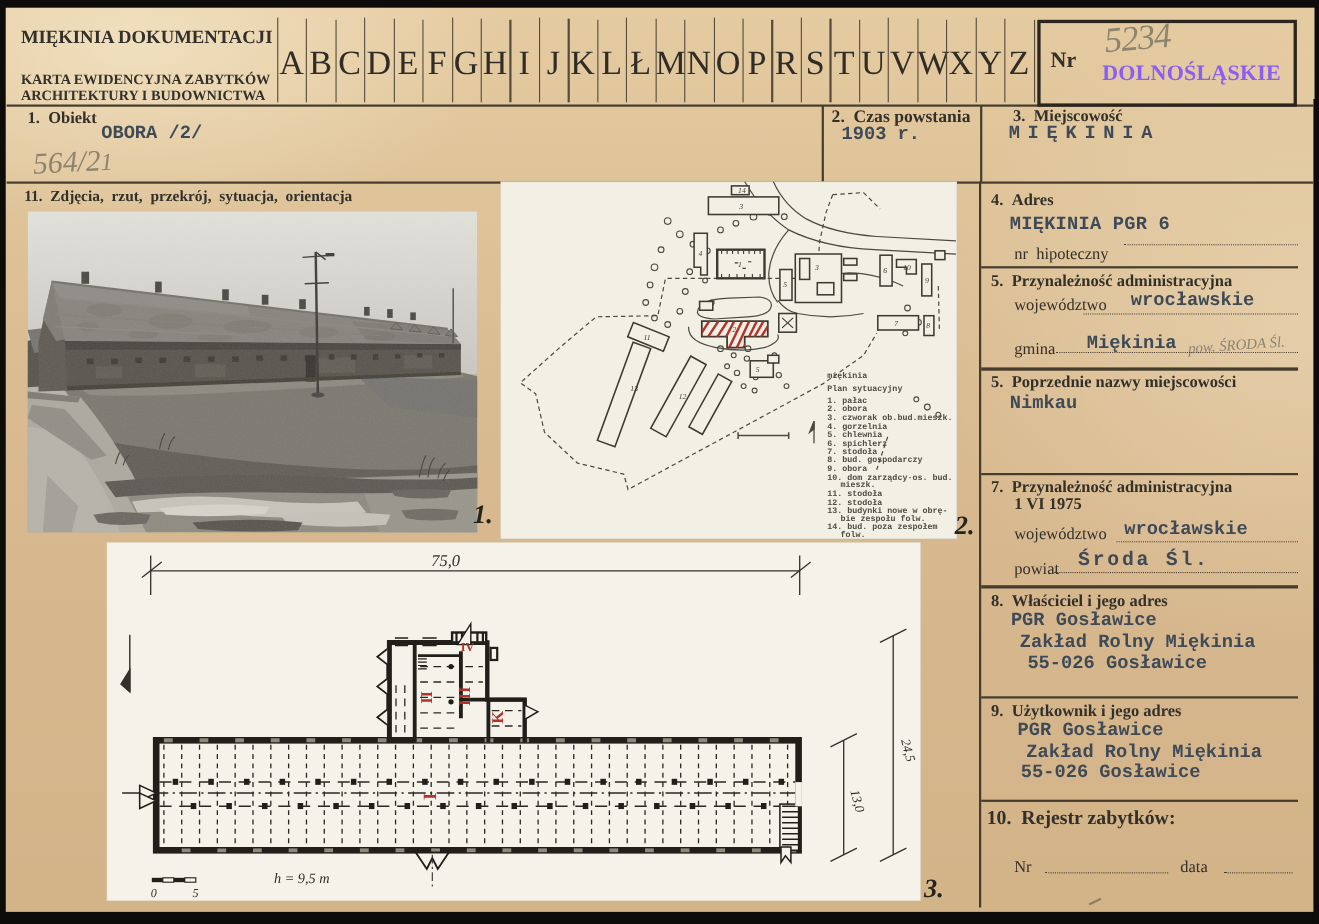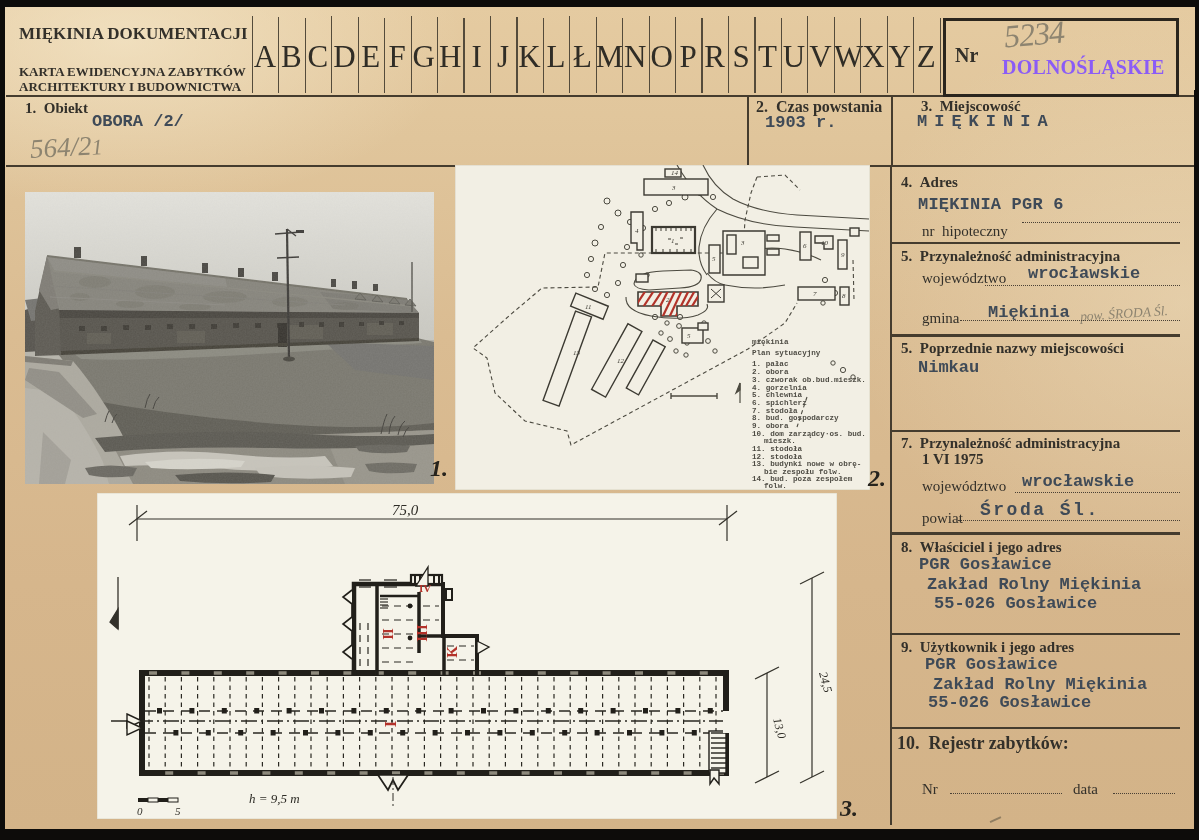--- a/index.html
+++ b/index.html
@@ -108,20 +108,21 @@
 <div class="rule" style="left:747px;top:96px;width:2px;height:70px;"></div>
 <div class="lbl" style="left:756px;top:98px;font-size:16px;">2.&nbsp;&nbsp;Czas powstania</div>
 <div class="typed" style="left:765px;top:113px;font-size:17px;">1903 r.</div>
 
 <div class="rule" style="left:891px;top:96px;width:2px;height:70px;"></div>
 <div class="lbl" style="left:905px;top:98px;font-size:15px;margin-left:16px;">3.&nbsp;&nbsp;Miejscowość</div>
 <div class="typed" style="left:917px;top:112px;font-size:17px;letter-spacing:7px;">MIĘKINIA</div>
 
 <div class="rule" style="left:6px;top:165px;width:1188px;height:2px;"></div>
 
+<div class="lbl" style="left:22px;top:172px;font-size:14px;">11.&nbsp;&nbsp;Zdjęcia,&nbsp; rzut,&nbsp; przekrój,&nbsp; sytuacja,&nbsp; orientacja</div>
 
 <svg id="photo" style="position:absolute;left:25px;top:192px;" width="409" height="292" viewBox="0 0 409 292">
   <defs>
     <filter id="grain" x="0" y="0" width="100%" height="100%">
       <feTurbulence type="fractalNoise" baseFrequency="0.7" numOctaves="2"></feTurbulence>
       <feColorMatrix type="matrix" values="0 0 0 0 0.55 0 0 0 0 0.55 0 0 0 0 0.52 0 0 0 0.3 0"></feColorMatrix>
     </filter>
     <linearGradient id="sky" x1="0" y1="0" x2="0" y2="1">
       <stop offset="0" stop-color="#e3e2dc"></stop>
           <stop offset="1" stop-color="#c9c8c1"></stop>

